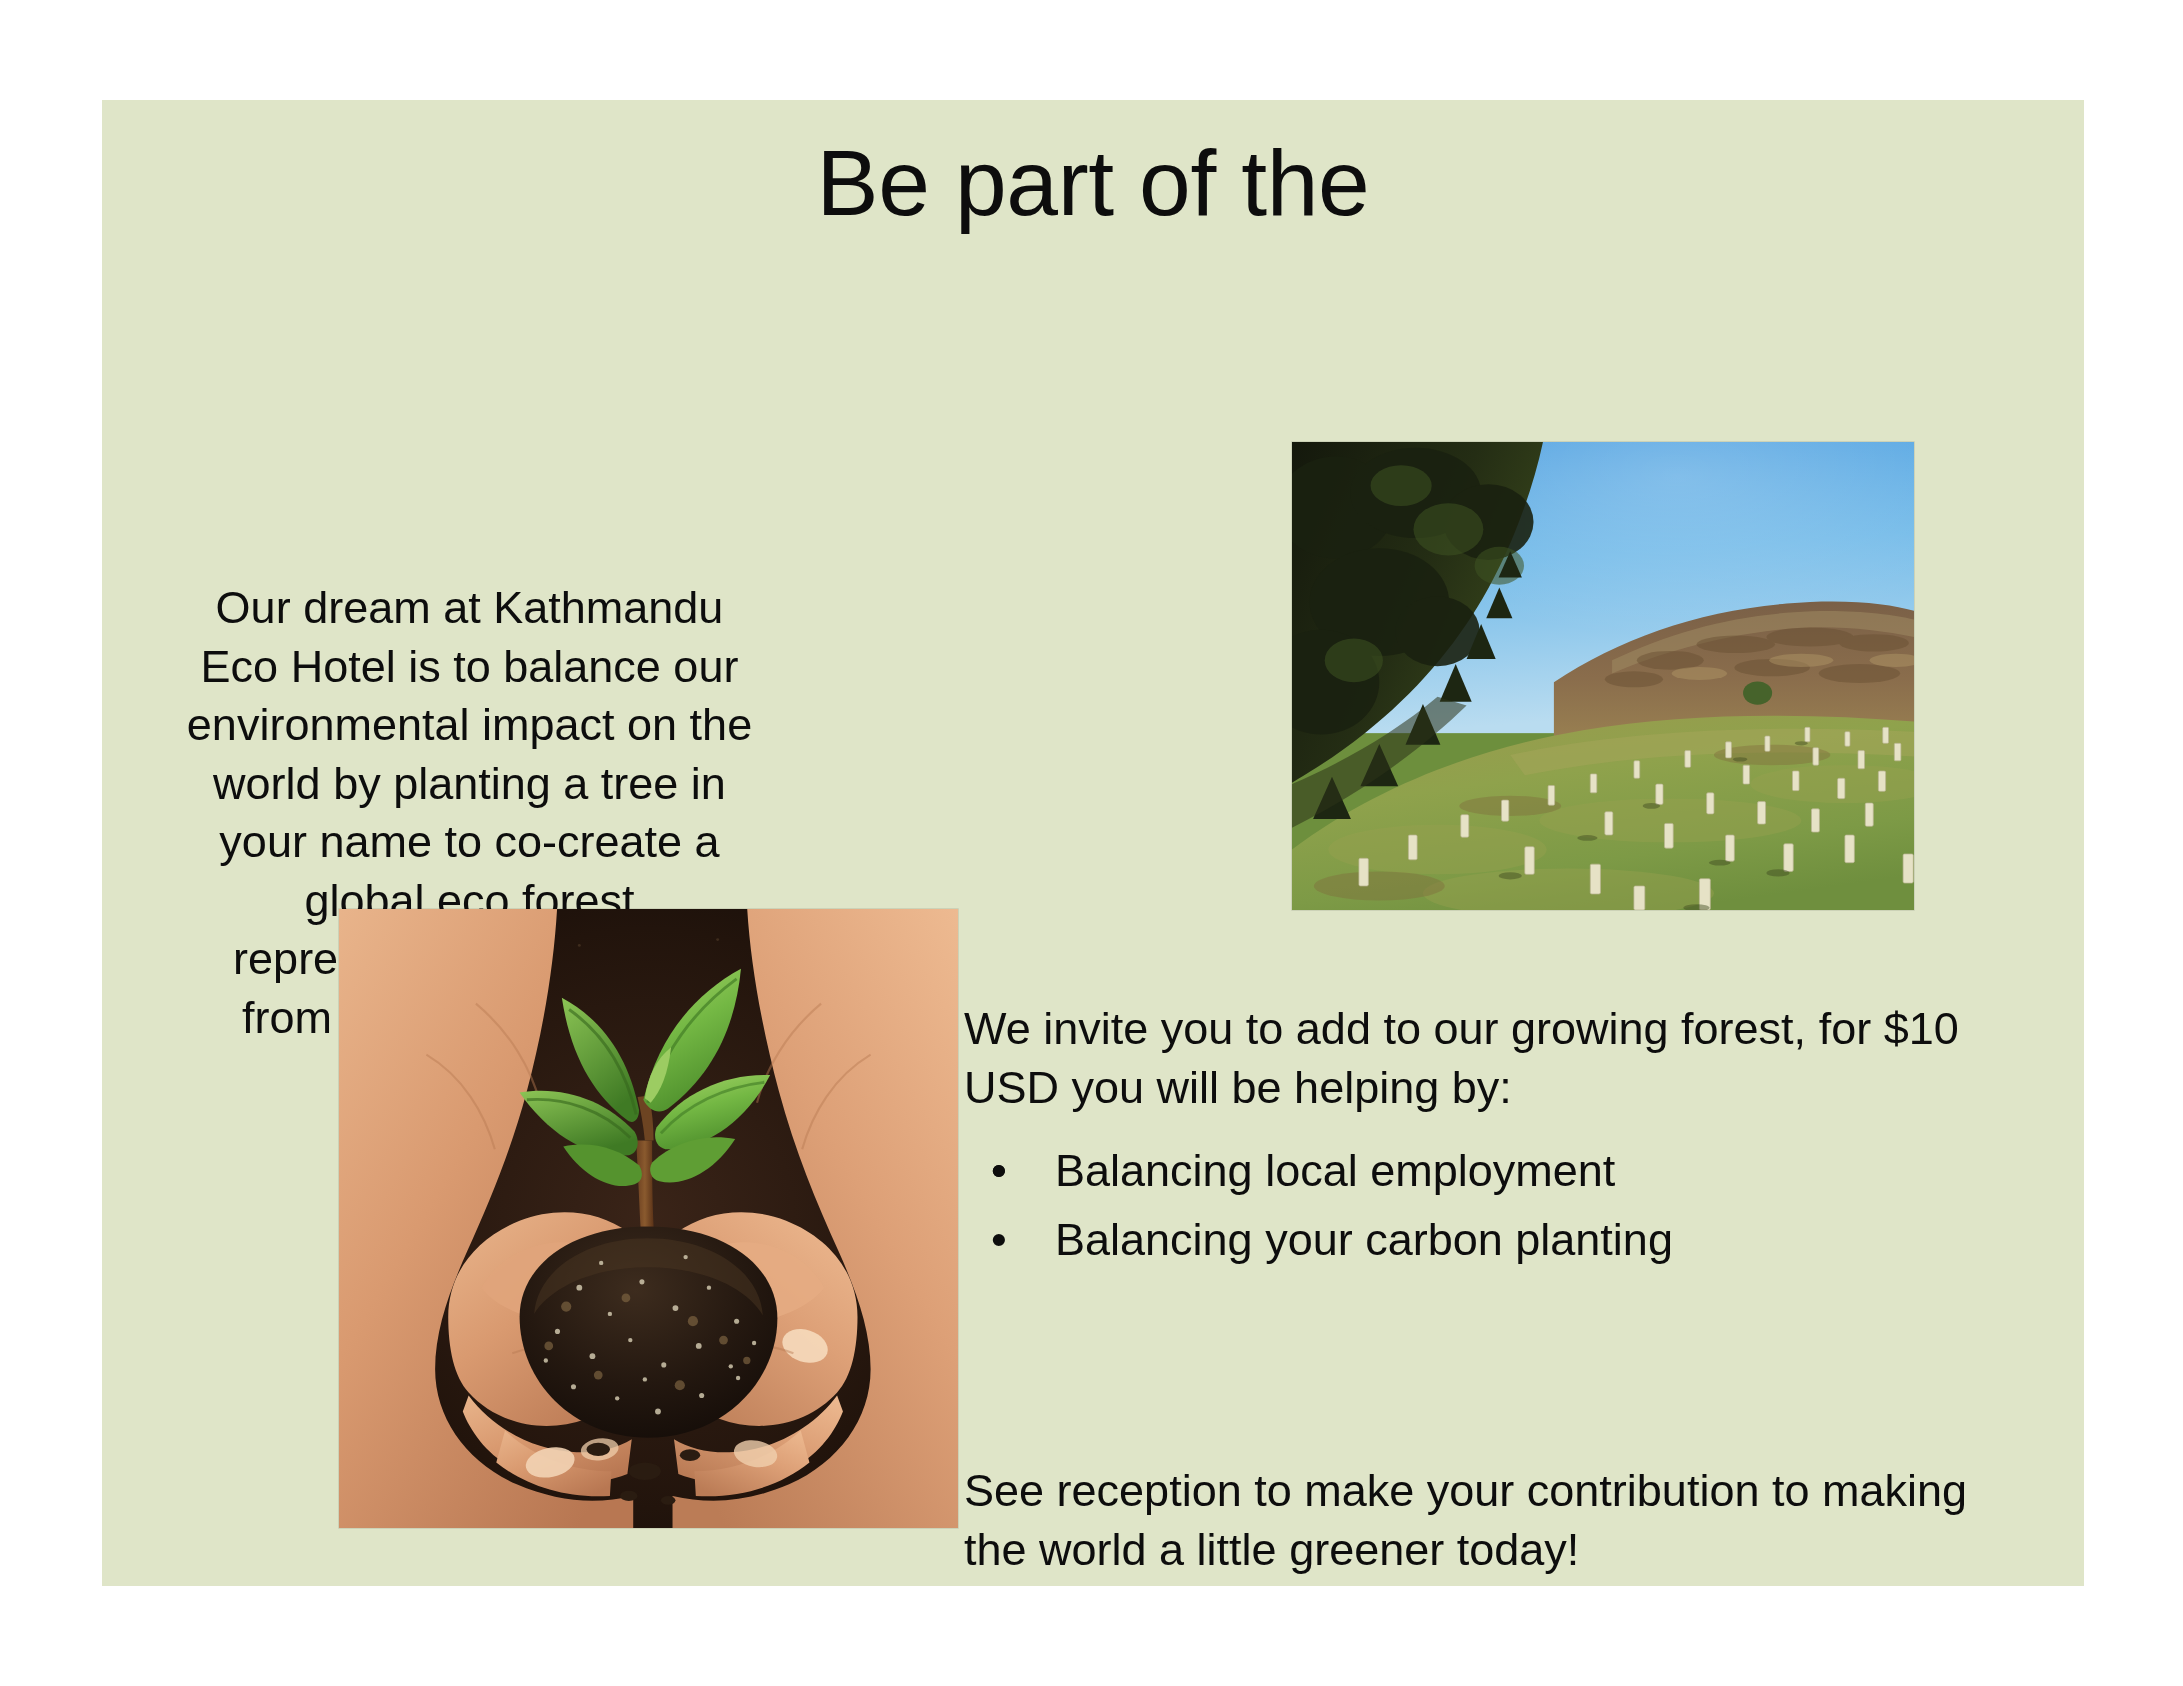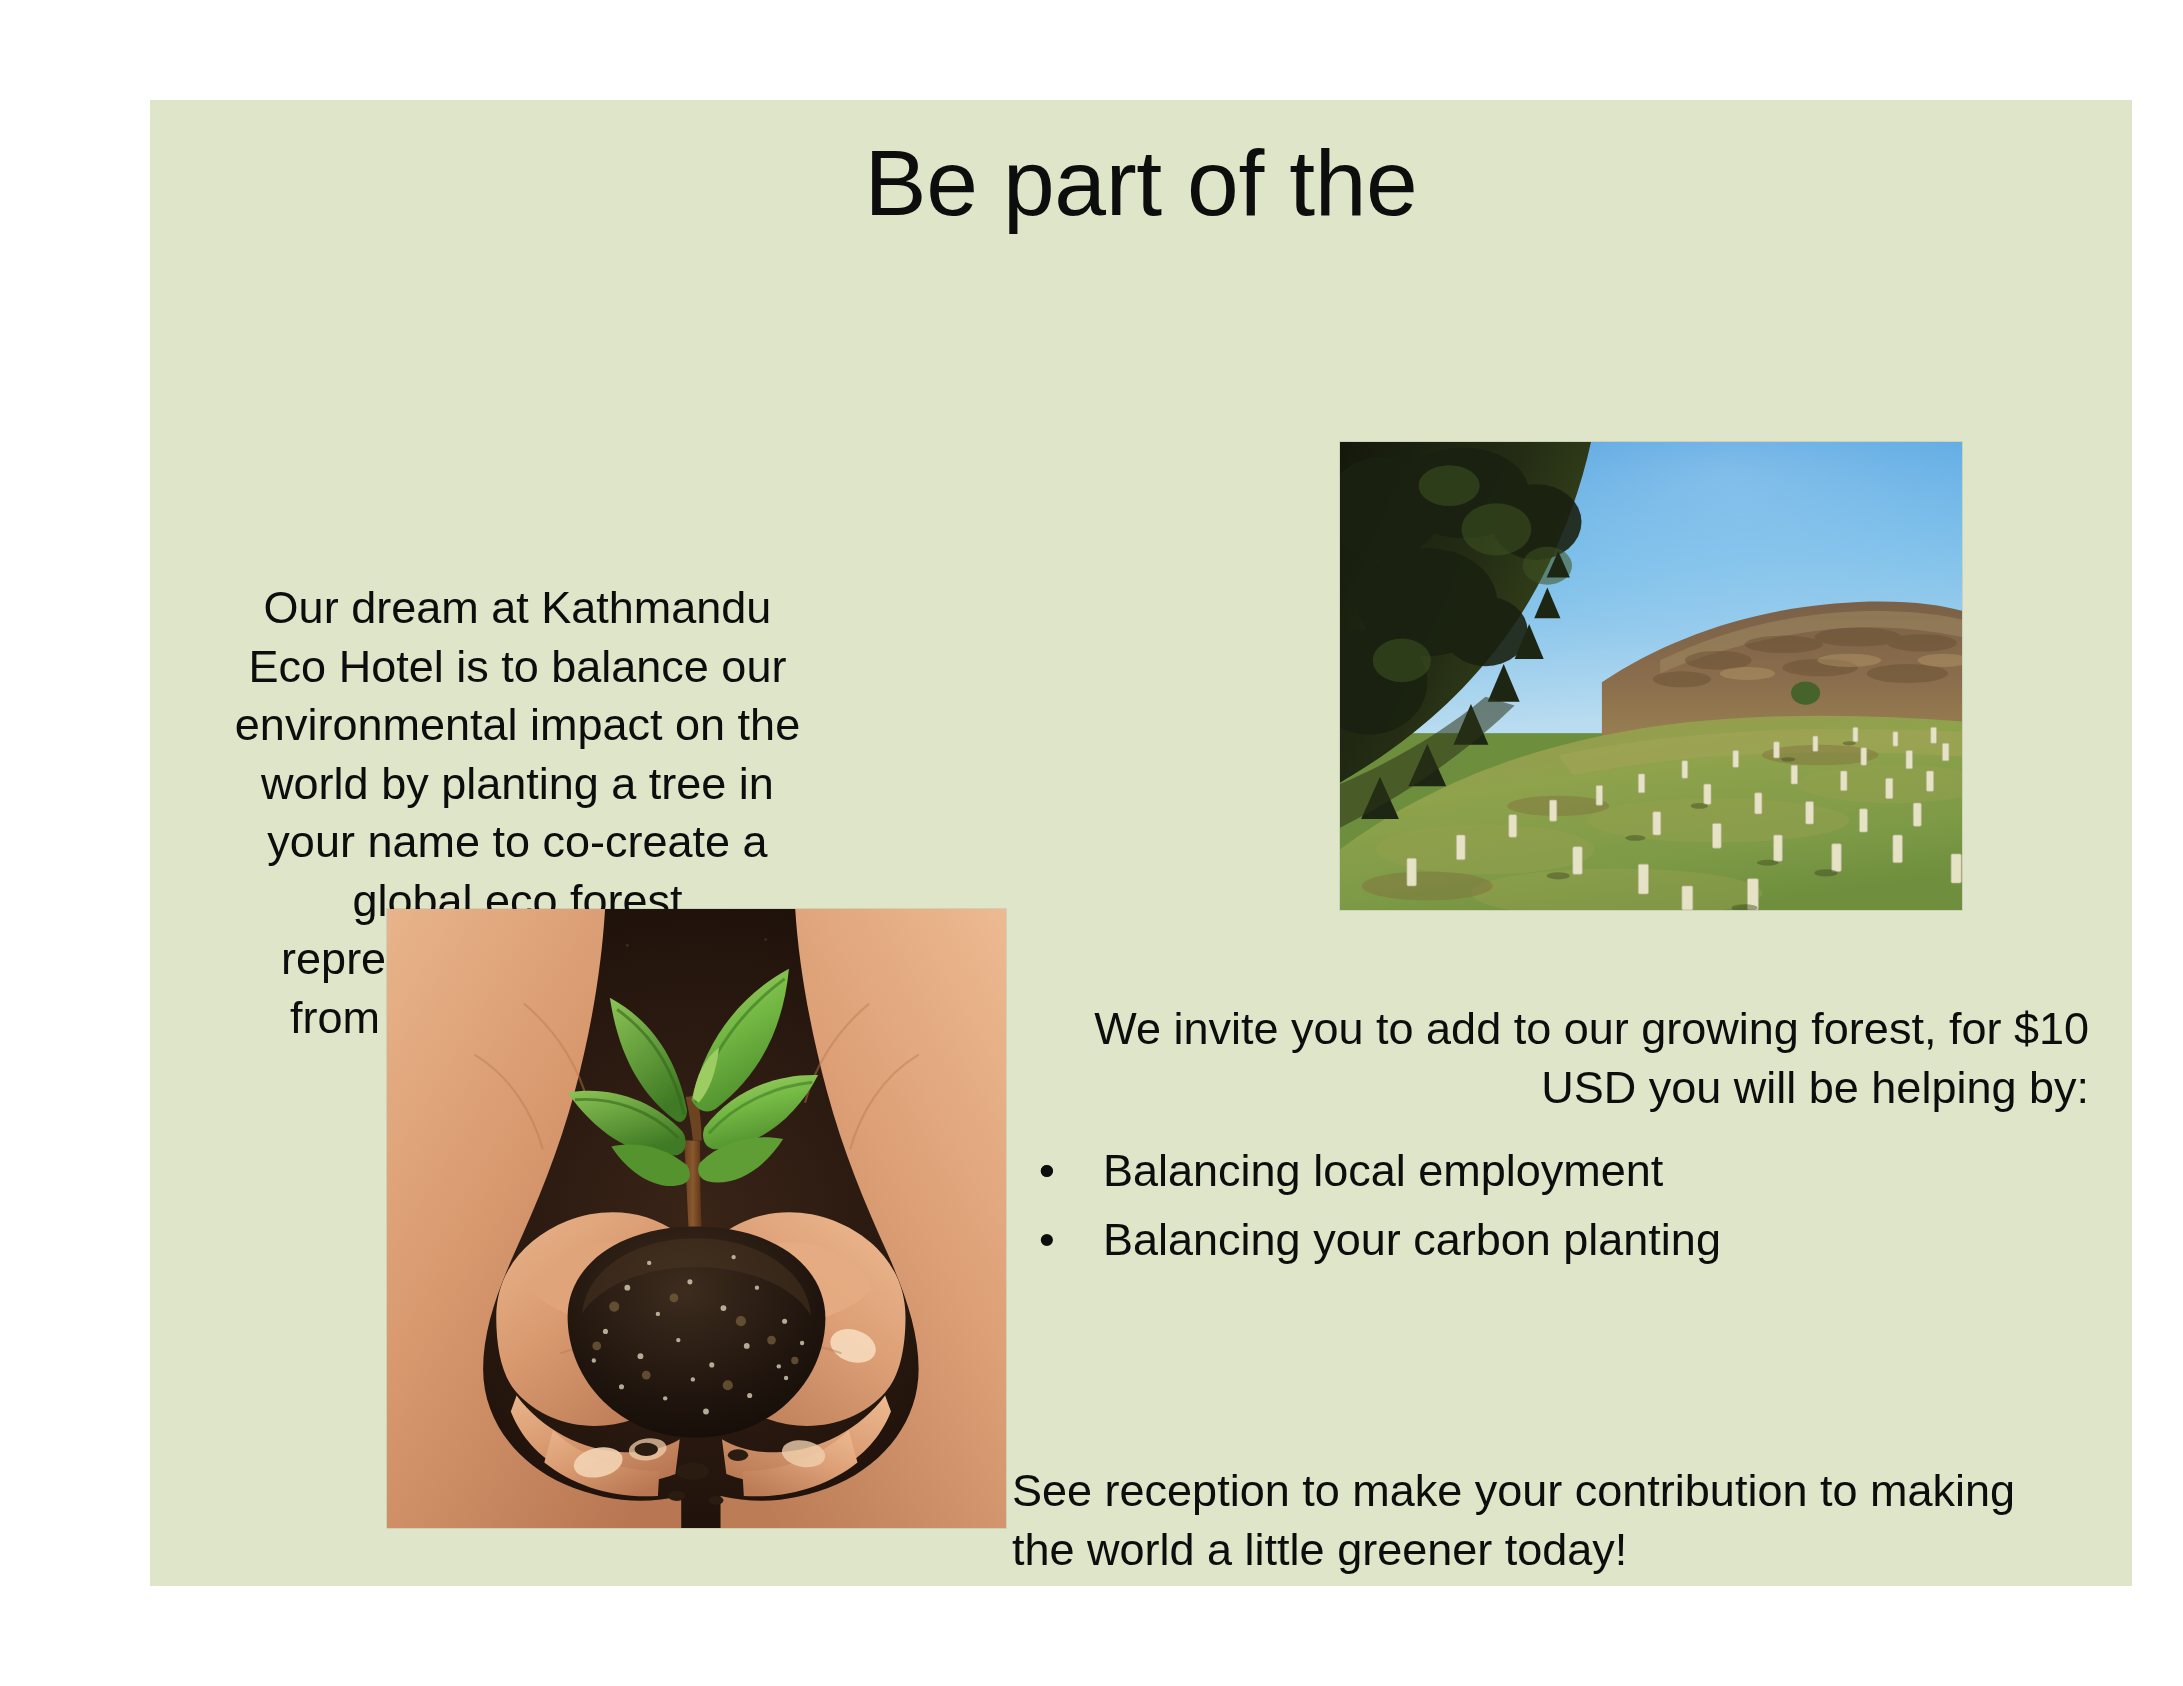--- a/index.html
+++ b/index.html
@@ -21,21 +21,20 @@
     height: 1687px;
     background: #ffffff;
   }
   #poster-panel {
     position: absolute;
     left: 102px;
     top: 100px;
     width: 1982px;
     height: 1486px;
     background: #dfe5c8;
-    margin-left: 48px;
   }
 
   
   #poster-title {
     position: absolute;
     left: 0;
     top: 29px;
     width: 1982px;
     text-align: center;
     color: #0d0d0d;
@@ -83,21 +82,21 @@
     box-shadow: 0 0 0 0.7px rgba(0,0,0,0.12);
   }
   #hands-photo svg { display: block; width: 100%; height: 100%; }
 
   
   #invite-paragraph {
     position: absolute;
     left: 862px;
     top: 855px;
     width: 1077px;
-    text-align: right;
+    text-align: left;
     color: #0d0d0d;
     font-size: 45px;
     line-height: 1.30;
   }
 
   #benefits-list {
     position: absolute;
     left: 862px;
     top: 1037px;
     width: 1092px;

